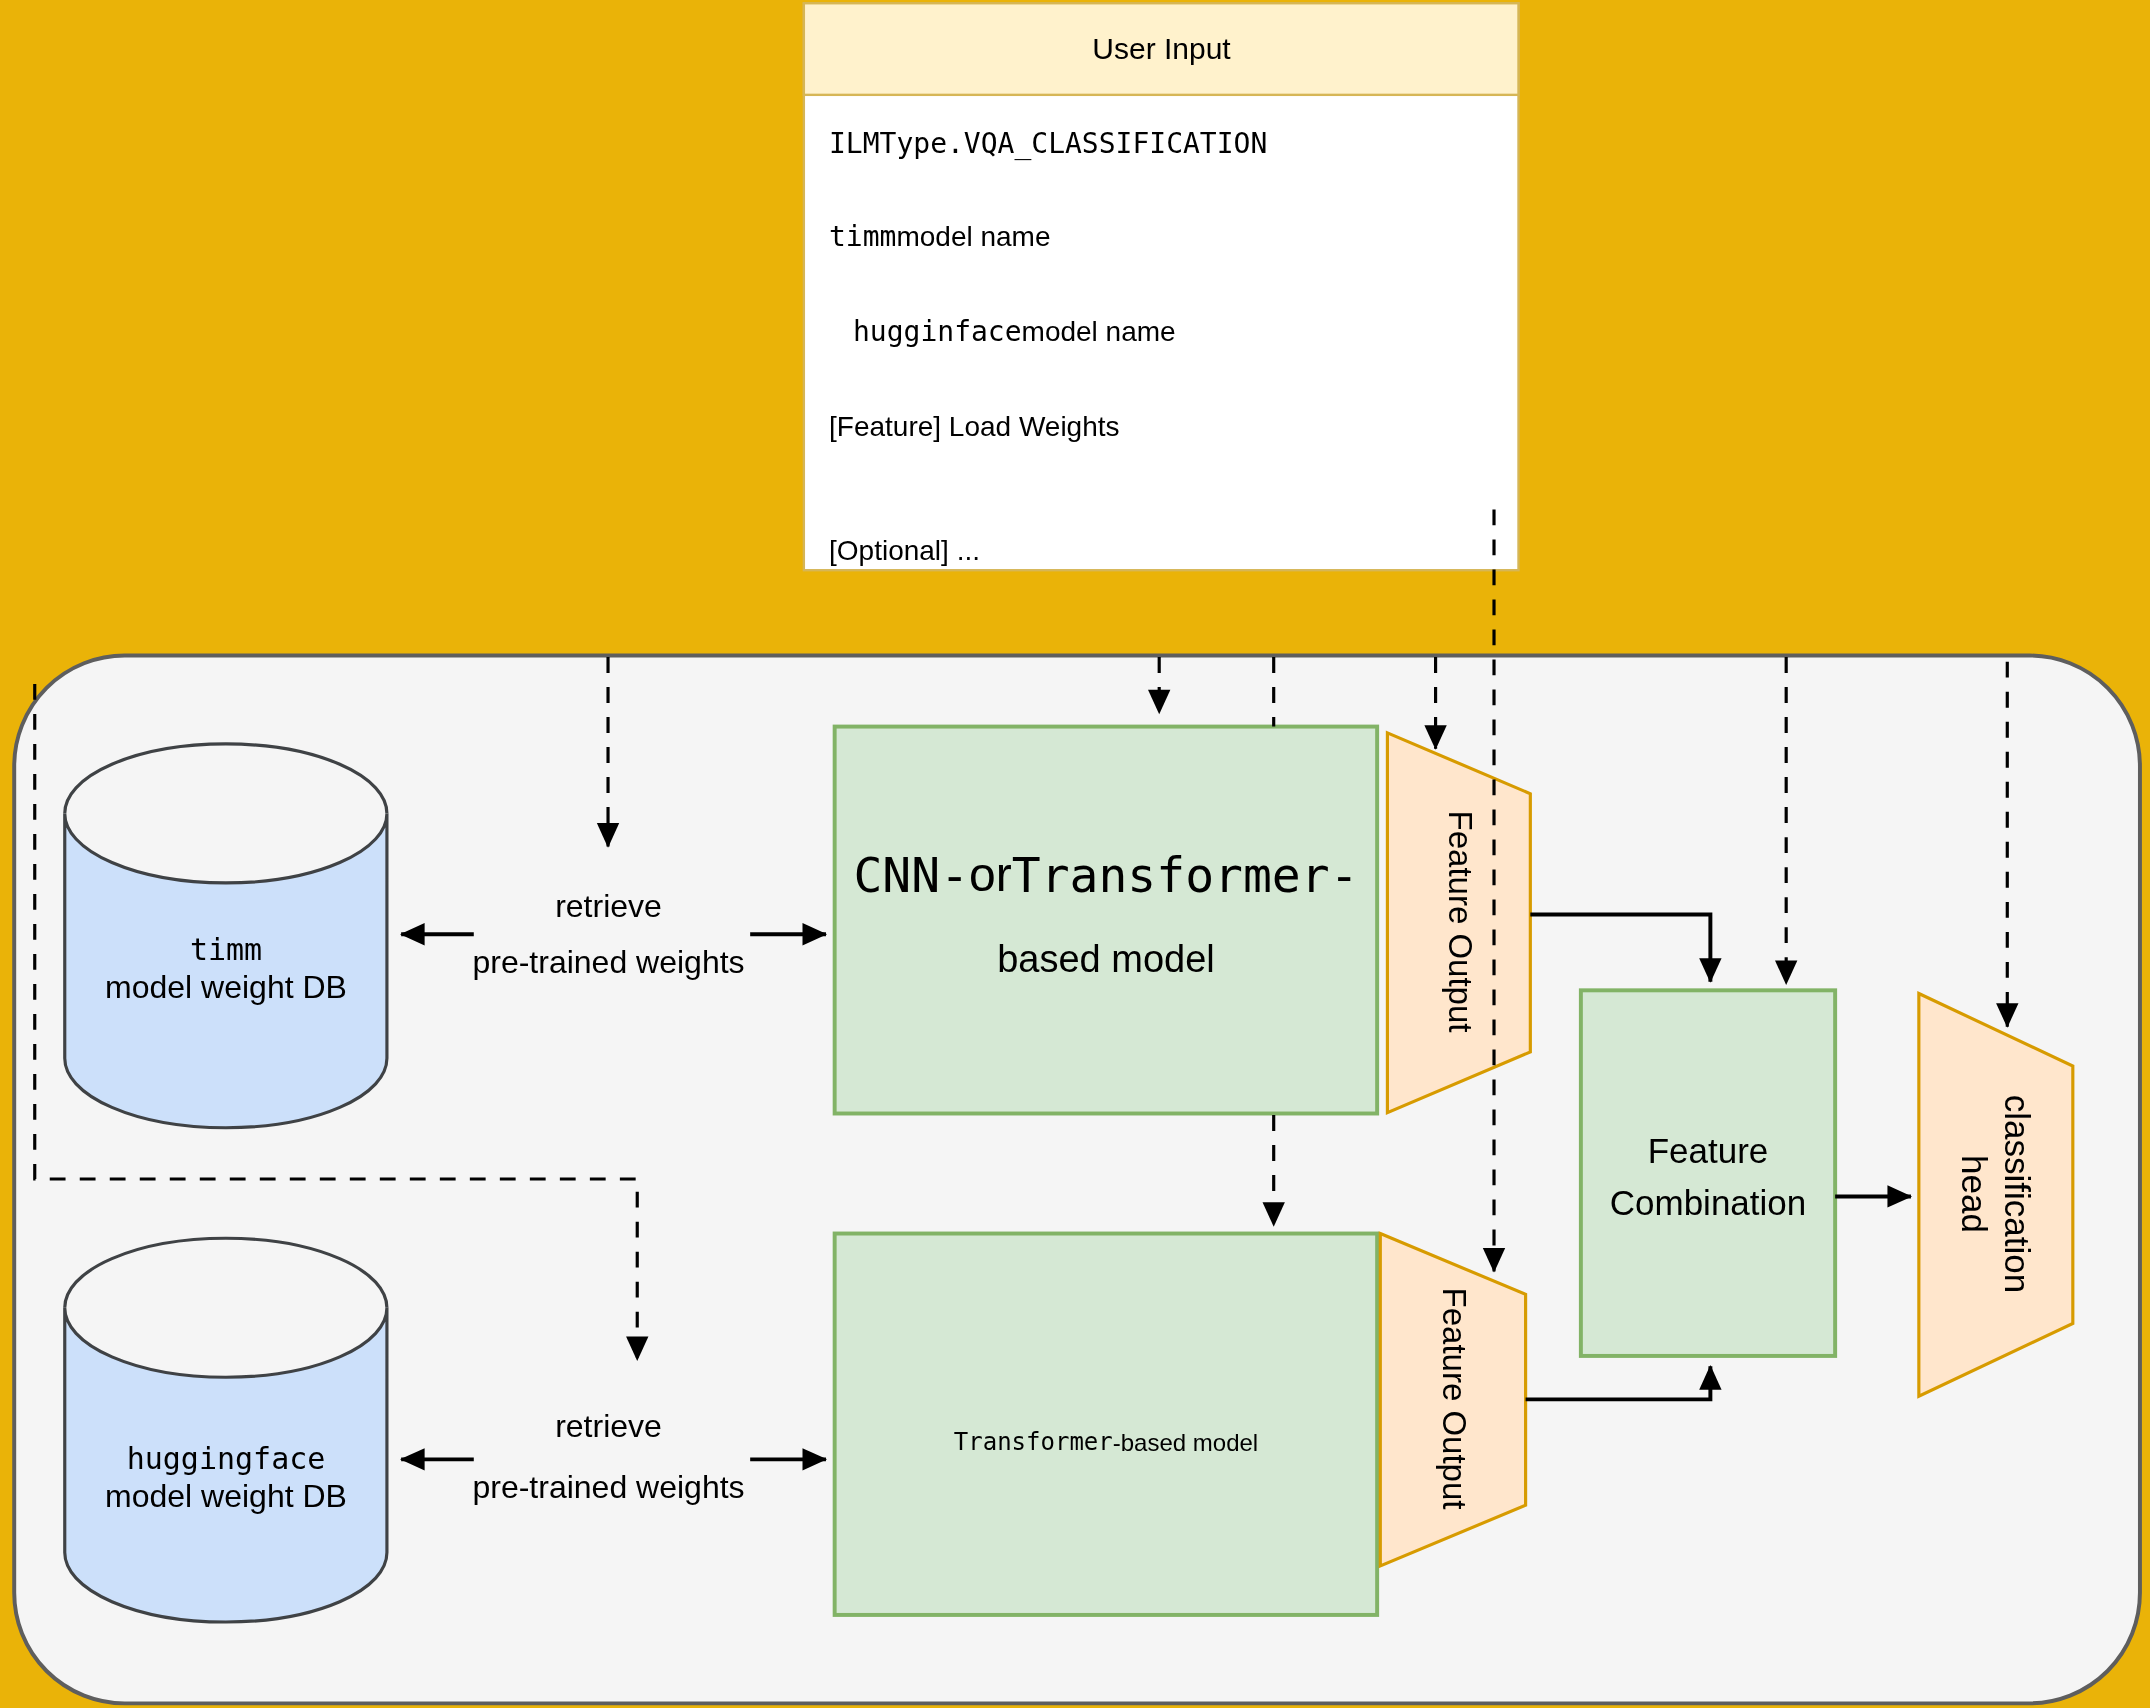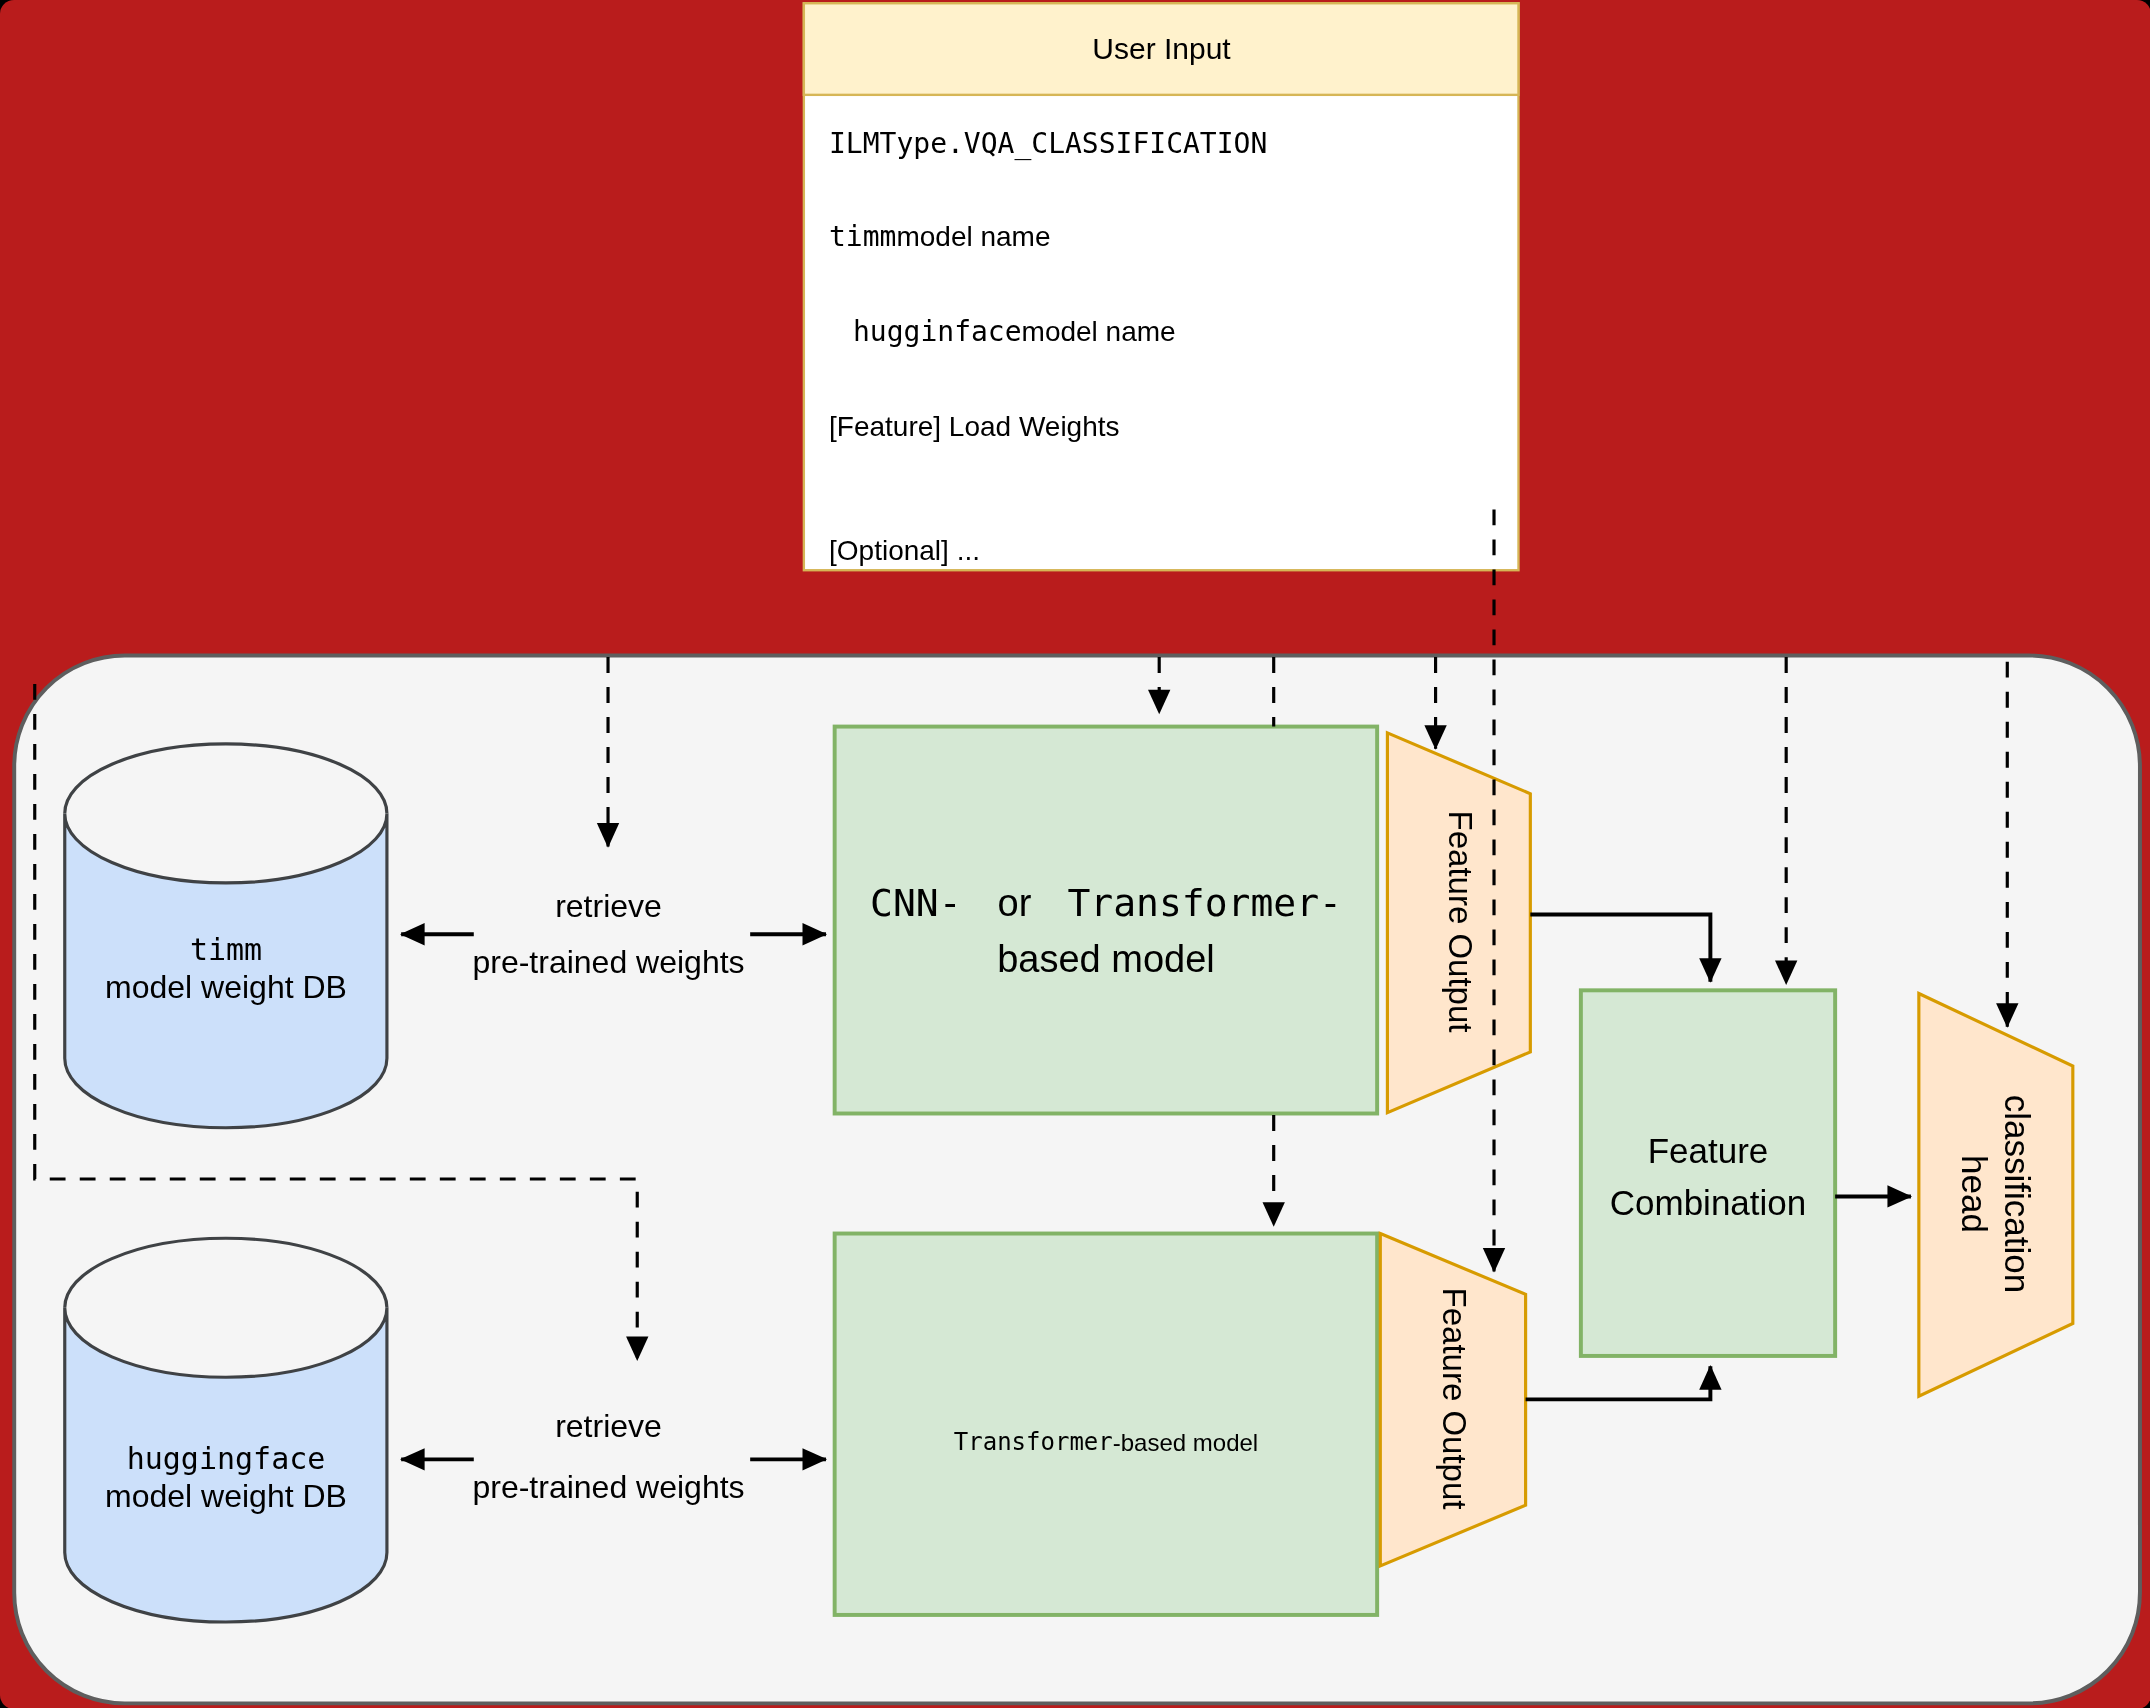--- a/index.html
+++ b/index.html
@@ -1,17 +1,17 @@
 <!DOCTYPE html>
 <html style="font-size:12.6px"><head>
 <meta charset="utf-8">
 <style>
   html,body{margin:0;padding:0;background:#000;}
-  .canvas{position:relative;width:2151px;height:1709px;background:#b91c1c;overflow:hidden;
-          font-family:"Liberation Sans",sans-serif;color:#000;border-radius:14px;}
+  .canvas{position:relative;width:2151px;height:1709px;background:#eab308;overflow:hidden;
+          font-family:"Liberation Sans",sans-serif;color:#000;}
   svg.layer{position:absolute;left:0;top:0;}
   .lbl{position:absolute;display:flex;align-items:center;justify-content:center;
        text-align:center;line-height:1.22;color:#000;}
   .lbl.left{justify-content:flex-start;text-align:left;}
   .mono{font-family:"DejaVu Sans Mono",monospace;}
   .sans{font-family:"Liberation Sans",sans-serif;}
   .rot{transform:rotate(90deg);}
   .col{flex-direction:column;}
   
   .container-box{fill:#F5F5F5;stroke:#5E5E5E;stroke-width:5;}
@@ -110,21 +110,21 @@
     <div class="mono" style="font-size:30px;margin-top:28px;">huggingface</div>
     <div class="sans" style="font-size:32px;">model weight DB</div>
   </div>
 
   <div class="lbl" style="left:411px;top:886px;width:395px;height:41px;font-size:32px;">retrieve</div>
   <div class="lbl" style="left:411px;top:942px;width:395px;height:41px;font-size:32px;">pre-trained weights</div>
 
   <div class="lbl" style="left:411px;top:1406px;width:395px;height:41px;font-size:32px;">retrieve</div>
   <div class="lbl" style="left:411px;top:1467px;width:395px;height:41px;font-size:32px;">pre-trained weights</div>
 
-  <div class="lbl" style="left:835px;top:876px;width:542px;height:55px;font-size:38px;gap:36px;">
+  <div class="lbl" style="left:835px;top:848px;width:542px;height:55px;font-size:48px;">
       <span class="mono">CNN-</span>
       <span> or </span>
       <span class="mono">Transformer-</span>
     </div>
   <div class="lbl" style="left:835px;top:932px;width:542px;height:55px;font-size:38px;">based model</div>
 
   <div class="lbl" style="left:835px;top:1403px;width:542px;height:55px;font-size:24px;margin-top:12px;">
       <span class="mono">Transformer</span>
       <span>-based model</span>
     </div>

